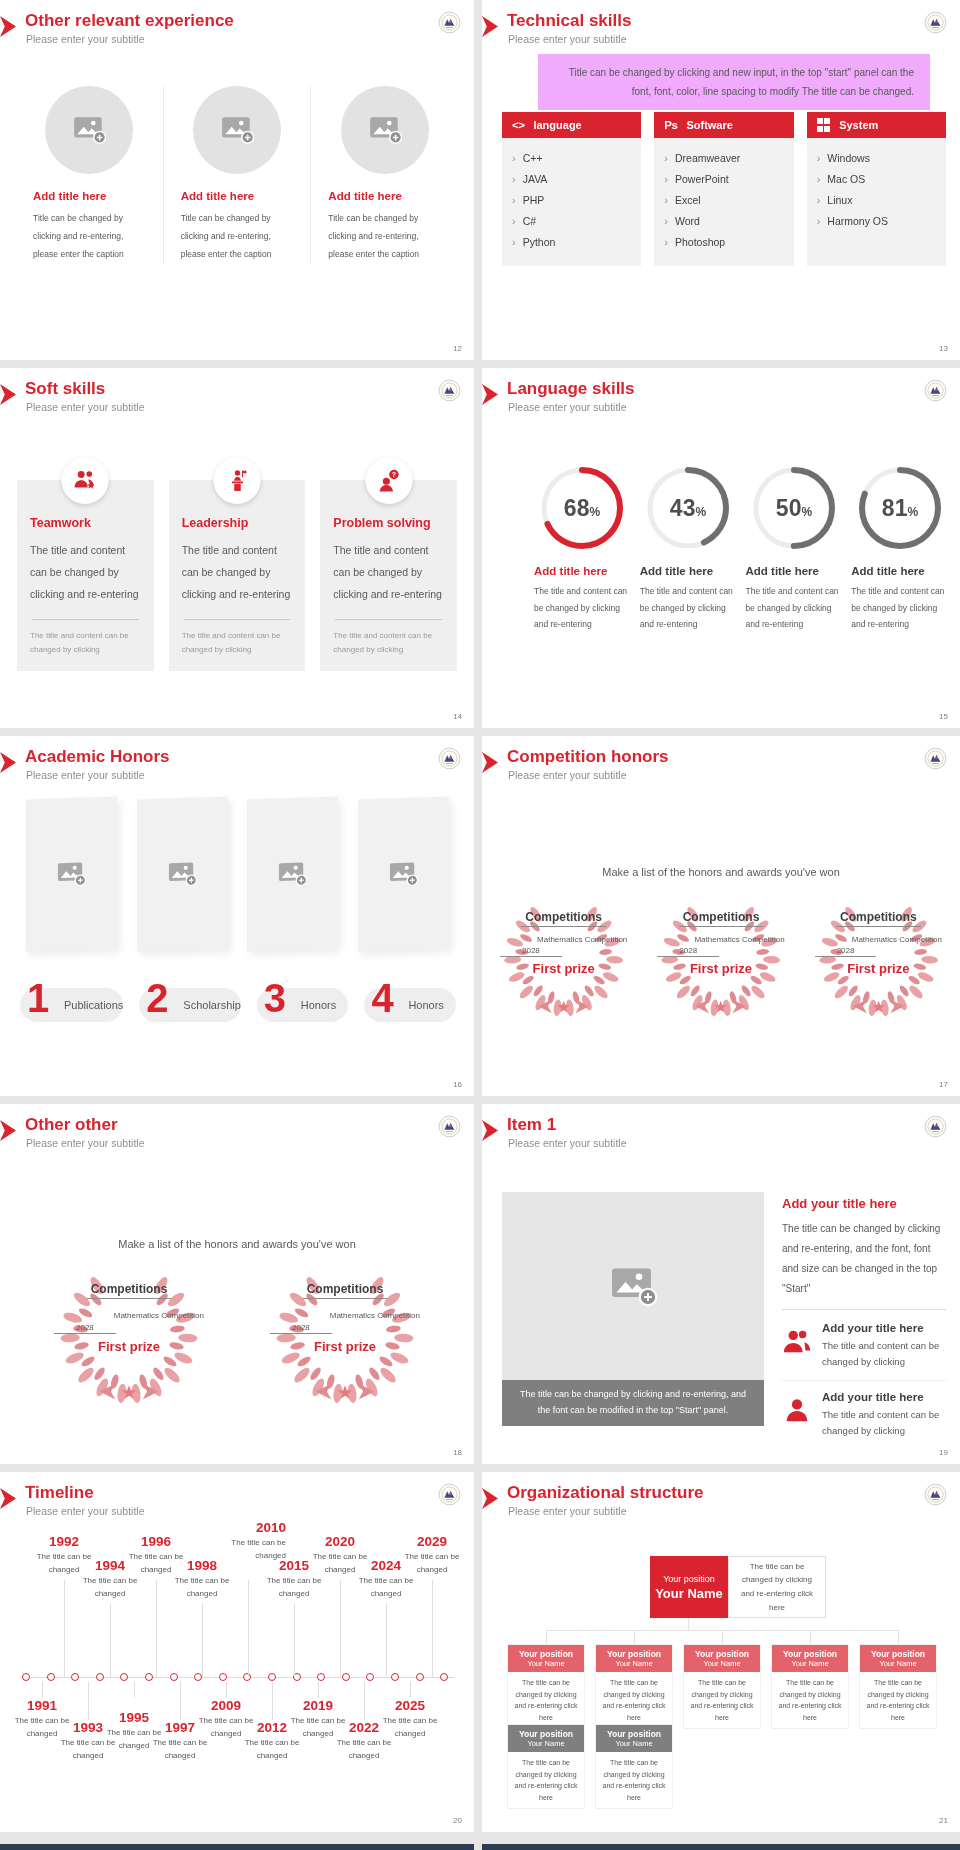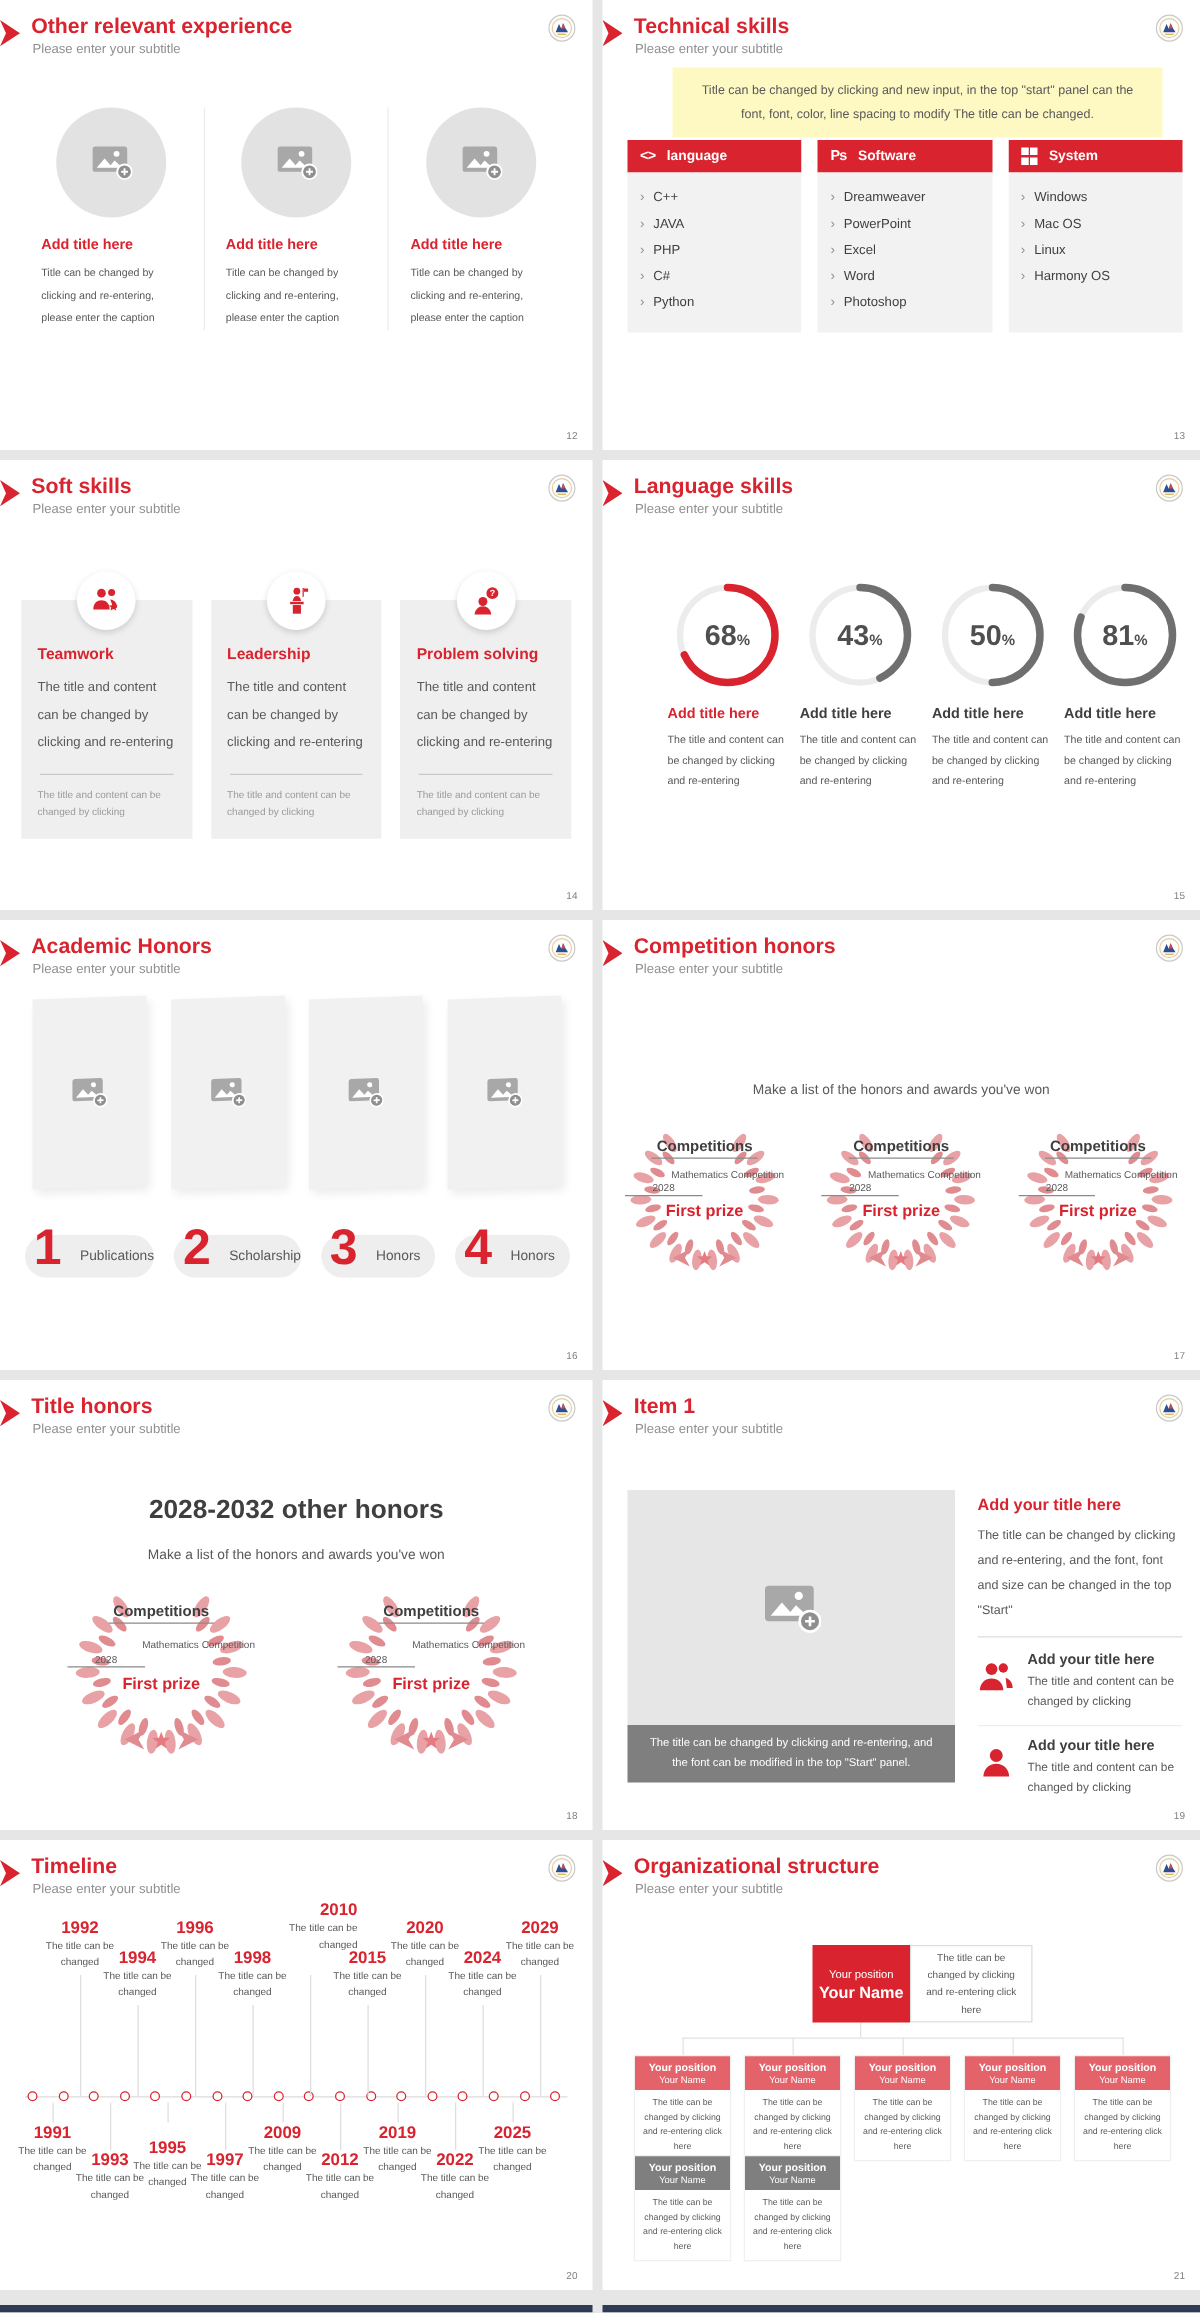--- a/index.html
+++ b/index.html
@@ -22,21 +22,21 @@
   .s12 .cols { position:absolute; top:86px; left:16px; right:16px; display:flex; }
   .s12 .col { flex:1; padding:0 17px; }
   .s12 .col + .col { border-left:1px solid #ececec; }
   .ph-circle { width:88px; height:88px; border-radius:50%; background:#e3e2e2; margin:0 auto 16px; display:flex; align-items:center; justify-content:center; }
   .ph-circle svg { width:34px; height:32px; }
   .ph-title { font-size:11.5px; font-weight:bold; color:var(--accent); margin-bottom:8px; }
   .ph-caption { font-size:8.5px; color:#595959; line-height:2.1; }
   .ph-rect { fill:#a9a8a8; } .ph-detail { fill:#ffffff; } .ph-plus { fill:#8f8f8f; }
 
   
-  .s13 .note { position:absolute; top:54px; left:56px; right:30px; background:#fef9c3; color:#595959; font-size:10px; line-height:1.9; text-align:center; padding:9px 16px; }
+  .s13 .note { position:absolute; top:54px; left:56px; right:30px; background:#f0abfc; color:#595959; font-size:10px; line-height:1.9; text-align:right; padding:9px 16px; }
   .s13 .tcols { position:absolute; top:112px; left:20px; right:14px; display:flex; gap:13px; }
   .tcol { flex:1; }
   .tcol-head { background:var(--accent); height:26px; display:flex; align-items:center; gap:9px; padding:0 10px; color:#fff; font-size:11px; font-weight:bold; }
   .tcol-body { background:#f3f2f2; min-height:128px; padding:9px 10px 10px; }
   .titem { font-size:10.5px; color:#3f3f3f; padding:4.5px 0; display:flex; gap:7px; align-items:center; }
   .titem .bullet { color:#8f8f8f; font-size:11px; }
   .hicon { font-weight:bold; font-size:11.5px; letter-spacing:-.5px; }
   .win-icon { display:grid; grid-template-columns:6px 6px; grid-template-rows:6px 6px; gap:1.5px; }
   .win-icon i { background:#fff; }
 
@@ -589,26 +589,25 @@
           <div class="w-event">Mathematics Competition</div>
           <div class="w-year"><span>2028</span></div>
           <div class="w-prize">First prize</div>
         </div>
       </div>
     <span class="pgnum">17</span>
   </section>
 
   <section class="slide s18" id="slide18">
     <span class="arrow"></span>
-    <h2 class="stitle">Title honors</h2>
+    <h2 class="stitle">Other other</h2>
     <p class="ssub">Please enter your subtitle</p>
     <span class="logo"><svg viewBox="0 0 24 24">
           <use href="#unilogo"></use>
         </svg></span>
-    <h3 class="center-head heading">2028-2032 other honors</h3>
     <p class="center-head subheading">Make a list of the honors and awards you've won</p>
     <div class="wreaths">
 
         <div class="wreath">
           <div class="wreath-art"><svg viewBox="0 0 150 120">
               <ellipse rx="3.8" ry="8.5" fill="#e8a2a6" transform="translate(68.7 103.6) rotate(187)"></ellipse>
               <ellipse rx="3.8" ry="8.5" fill="#e8a2a6" transform="translate(81.3 103.6) rotate(173)"></ellipse>
               <ellipse rx="3.8" ry="8.5" fill="#e8a2a6" transform="translate(51.4 98.3) rotate(207)"></ellipse>
               <ellipse rx="3.8" ry="8.5" fill="#e8a2a6" transform="translate(98.6 98.3) rotate(153)"></ellipse>
               <ellipse rx="3.8" ry="8.5" fill="#e8a2a6" transform="translate(37.0 87.5) rotate(227)"></ellipse>

